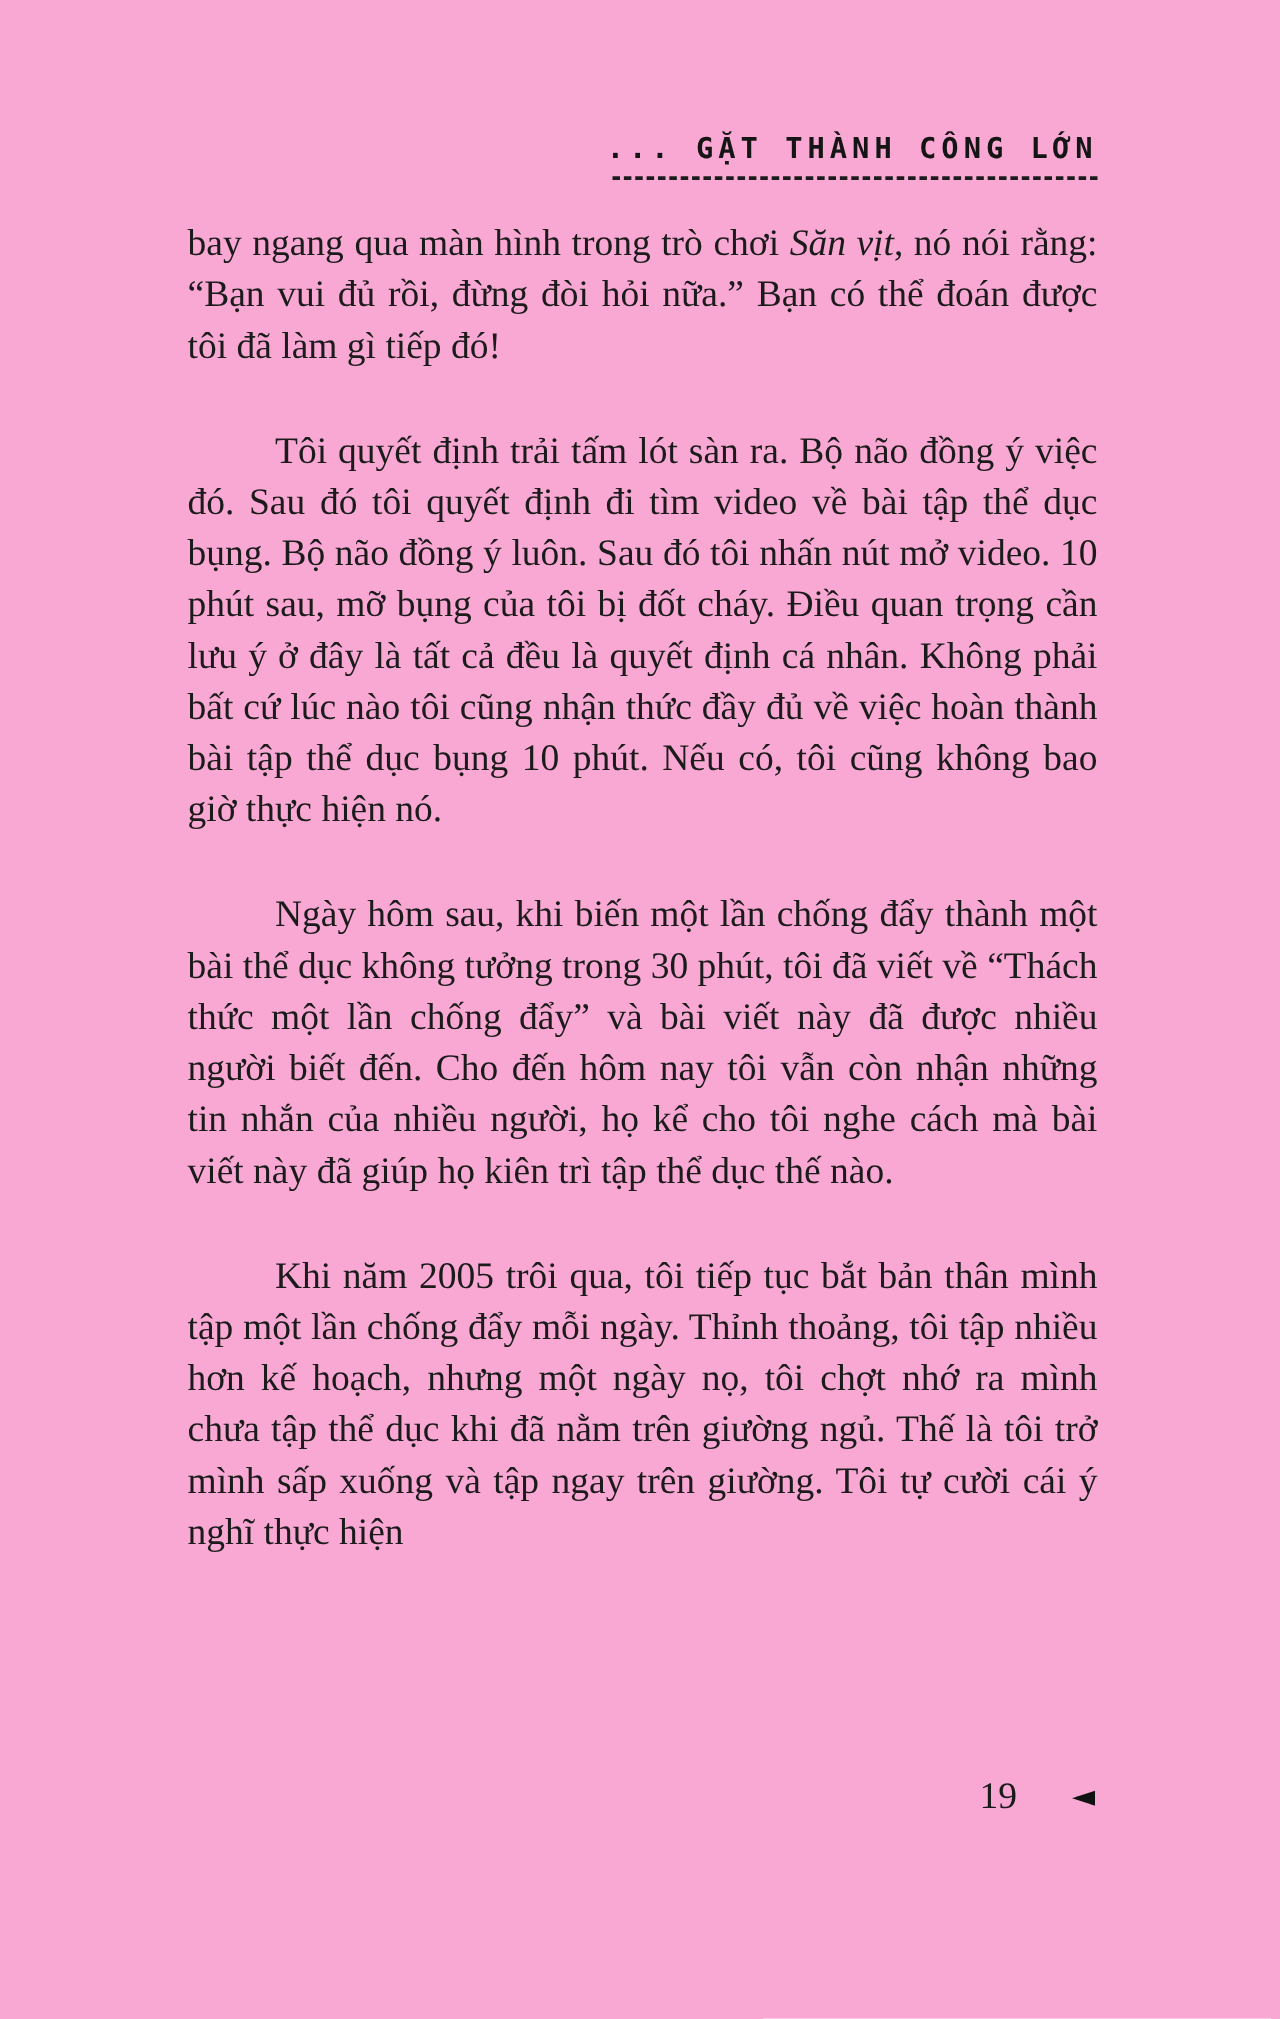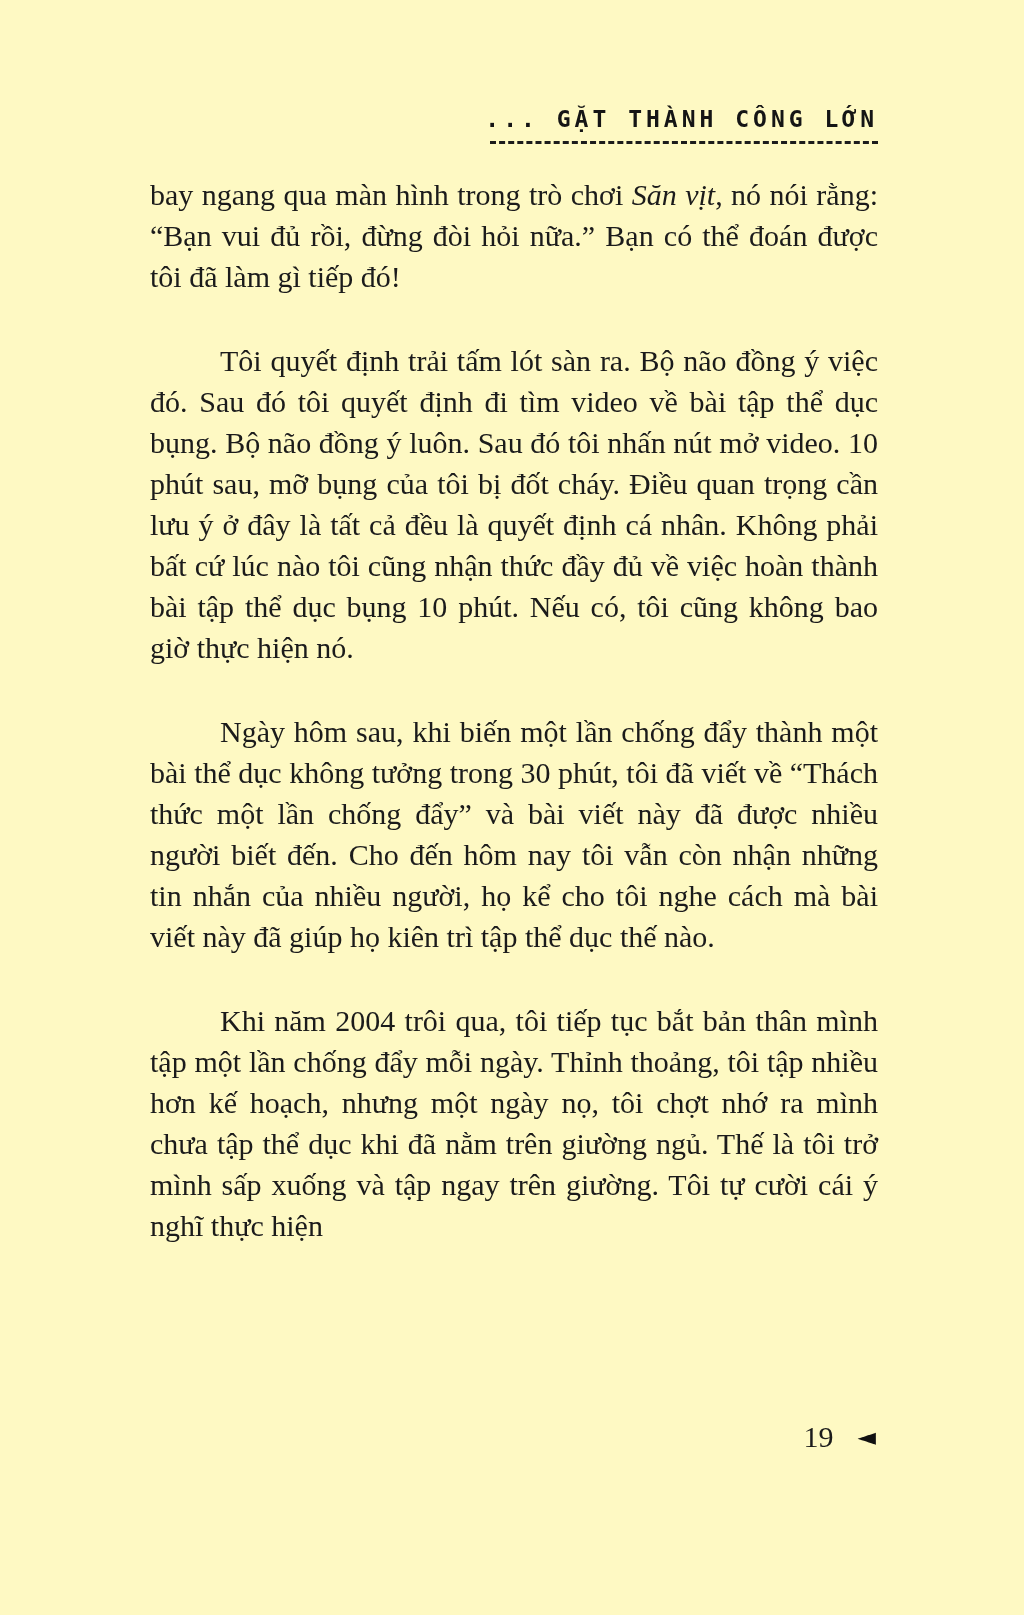--- a/index.html
+++ b/index.html
@@ -4,21 +4,21 @@
 <style>
   html, body {
     margin: 0;
     padding: 0;
     background: #ffffff;
   }
   .page {
     position: relative;
     width: 1024px;
     height: 1615px;
-    background: #fef9c3;
+    background: #f9a8d4;
     overflow: hidden;
   }
   .content {
     position: absolute;
     left: 150px;
     right: 146px;
     top: 106px;
   }
   .running-header {
     text-align: right;
@@ -53,21 +53,21 @@
   }
   .body-text em {
     font-style: italic;
   }
   .footer {
     position: absolute;
     top: 1420px;
     right: 148px;
     display: flex;
     align-items: center;
-    gap: 24px;
+    gap: 44px;
   }
   .page-num {
     font-family: "Liberation Serif", "DejaVu Serif", serif;
     font-size: 30px;
     color: #1b1b1b;
   }
   .marker {
     font-family: "DejaVu Sans", sans-serif;
     font-size: 24px;
     color: #111111;
@@ -85,21 +85,21 @@
       <div class="dash-line"></div>
     </div>
 
     <div class="body-text">
       <p><span>bay ngang qua màn hình trong trò chơi </span><em>Săn vịt</em><span>, nó nói rằng: “Bạn vui đủ rồi, đừng đòi hỏi nữa.” Bạn có thể đoán được tôi đã làm gì tiếp đó!</span></p>
 
       <p class="indent">Tôi quyết định trải tấm lót sàn ra. Bộ não đồng ý việc đó. Sau đó tôi quyết định đi tìm video về bài tập thể dục bụng. Bộ não đồng ý luôn. Sau đó tôi nhấn nút mở video. 10 phút sau, mỡ bụng của tôi bị đốt cháy. Điều quan trọng cần lưu ý ở đây là tất cả đều là quyết định cá nhân. Không phải bất cứ lúc nào tôi cũng nhận thức đầy đủ về việc hoàn thành bài tập thể dục bụng 10 phút. Nếu có, tôi cũng không bao giờ thực hiện nó.</p>
 
       <p class="indent">Ngày hôm sau, khi biến một lần chống đẩy thành một bài thể dục không tưởng trong 30 phút, tôi đã viết về “Thách thức một lần chống đẩy” và bài viết này đã được nhiều người biết đến. Cho đến hôm nay tôi vẫn còn nhận những tin nhắn của nhiều người, họ kể cho tôi nghe cách mà bài viết này đã giúp họ kiên trì tập thể dục thế nào.</p>
 
-      <p class="indent">Khi năm 2004 trôi qua, tôi tiếp tục bắt bản thân mình tập một lần chống đẩy mỗi ngày. Thỉnh thoảng, tôi tập nhiều hơn kế hoạch, nhưng một ngày nọ, tôi chợt nhớ ra mình chưa tập thể dục khi đã nằm trên giường ngủ. Thế là tôi trở mình sấp xuống và tập ngay trên giường. Tôi tự cười cái ý nghĩ thực hiện</p>
+      <p class="indent">Khi năm 2005 trôi qua, tôi tiếp tục bắt bản thân mình tập một lần chống đẩy mỗi ngày. Thỉnh thoảng, tôi tập nhiều hơn kế hoạch, nhưng một ngày nọ, tôi chợt nhớ ra mình chưa tập thể dục khi đã nằm trên giường ngủ. Thế là tôi trở mình sấp xuống và tập ngay trên giường. Tôi tự cười cái ý nghĩ thực hiện</p>
     </div>
 
   </div>
 
   <div class="footer">
     <span class="page-num">19</span>
     <span class="marker">◄</span>
   </div>
 </div>
 

